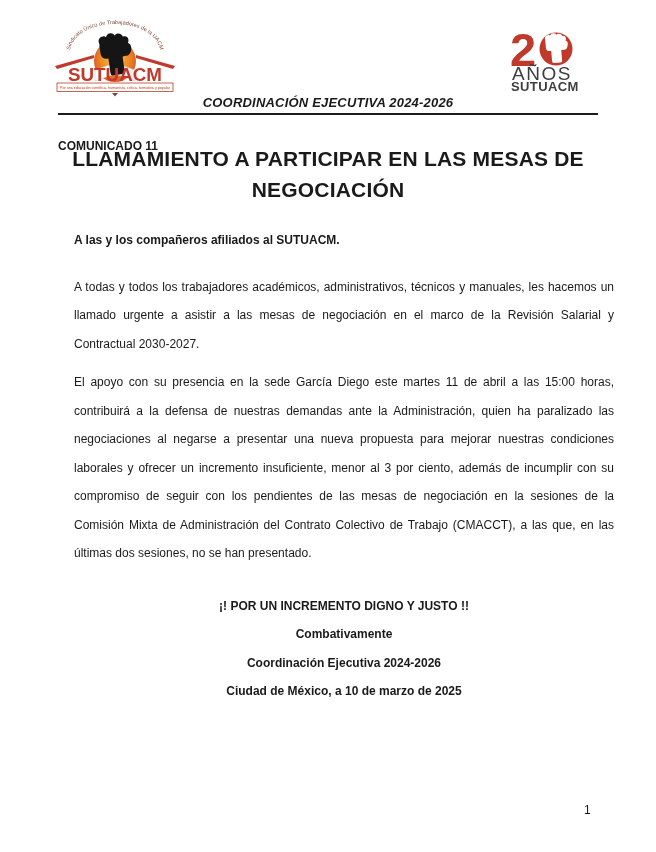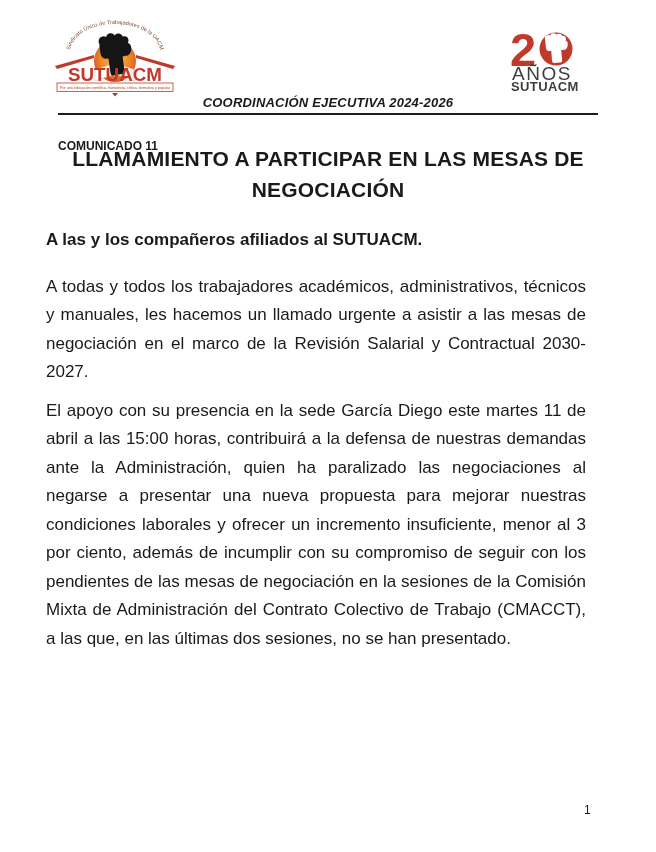--- a/index.html
+++ b/index.html
@@ -16,21 +16,21 @@
   }
   .header-rule{position:absolute;top:113px;left:58px;right:58px;border-top:2px solid #1c1c1c;}
   .kicker{
     position:absolute;top:138px;left:58px;right:58px;text-align:left;
     font-size:12px;font-weight:bold;line-height:16px;
   }
   .doc-title{
     position:absolute;top:143px;left:48px;right:48px;margin:0;text-align:center;
     font-size:21px;font-weight:bold;line-height:31px;letter-spacing:0.2px;
   }
-  .body-col{position:absolute;left:46px;top:226px;width:540px;font-size:17px;line-height:28.5px;}
+  .body-col{position:absolute;left:74px;top:226px;width:540px;font-size:12px;line-height:28.5px;}
   .salutation{margin:0 0 18px 0;font-weight:bold;}
   .para{margin:0 0 10px 0;text-align:justify;}
   .closing{margin-top:24px;text-align:center;font-weight:bold;}
   .closing p{margin:0;}
   .page-number{position:absolute;left:584px;top:803px;font-size:12px;}
   svg text{font-family:"Liberation Sans","DejaVu Sans",sans-serif;}
 </style>
 </head>
 <body>
 
@@ -91,16 +91,22 @@
   <div class="exec-header">COORDINACIÓN EJECUTIVA 2024-2026</div>
   <div class="header-rule"></div>
 
   <div class="kicker">COMUNICADO 11</div>
   <h1 class="doc-title">LLAMAMIENTO A PARTICIPAR EN LAS MESAS DE NEGOCIACIÓN</h1>
 
   <div class="body-col">
     <p class="salutation">A las y los compañeros afiliados al SUTUACM.</p>
     <p class="para">A todas y todos los trabajadores académicos, administrativos, técnicos y manuales, les hacemos un llamado urgente a asistir a las mesas de negociación en el marco de la Revisión Salarial y Contractual 2030-2027.</p>
     <p class="para">El apoyo con su presencia en la sede García Diego este martes 11 de abril a las 15:00 horas,  contribuirá a la defensa de nuestras demandas ante la Administración, quien ha paralizado las negociaciones al  negarse a presentar una nueva propuesta para mejorar nuestras condiciones laborales y ofrecer un incremento insuficiente, menor al 3 por ciento, además de incumplir con su compromiso de seguir con los pendientes de las mesas de negociación en la sesiones de la Comisión Mixta de Administración del Contrato Colectivo de Trabajo (CMACCT), a las que, en las últimas dos sesiones, no se han presentado.</p>
+    <div class="closing">
+      <p>¡! POR UN INCREMENTO DIGNO Y JUSTO !!</p>
+      <p>Combativamente</p>
+      <p>Coordinación Ejecutiva 2024-2026</p>
+      <p>Ciudad de México, a 10 de marzo de 2025</p>
+    </div>
   </div>
 
   <div class="page-number">1</div>
 </div>
 
 </body></html>

